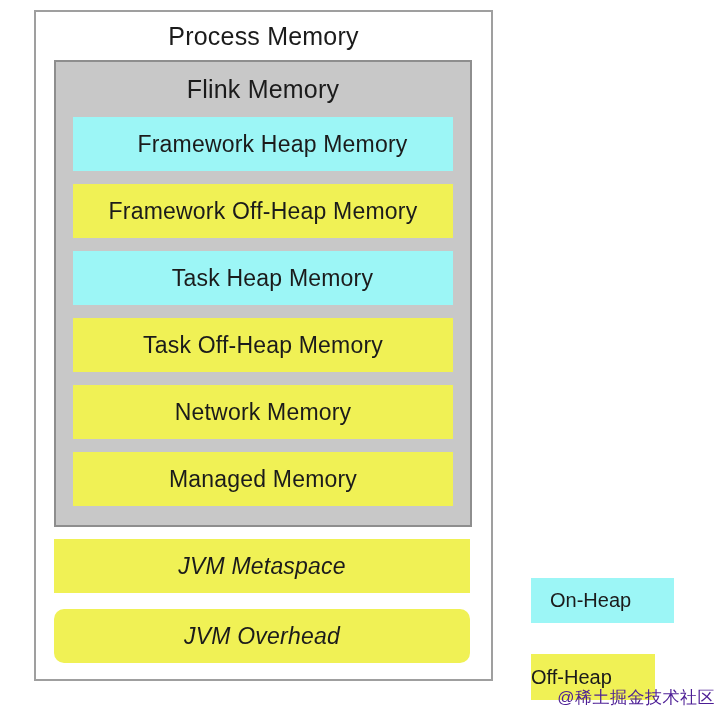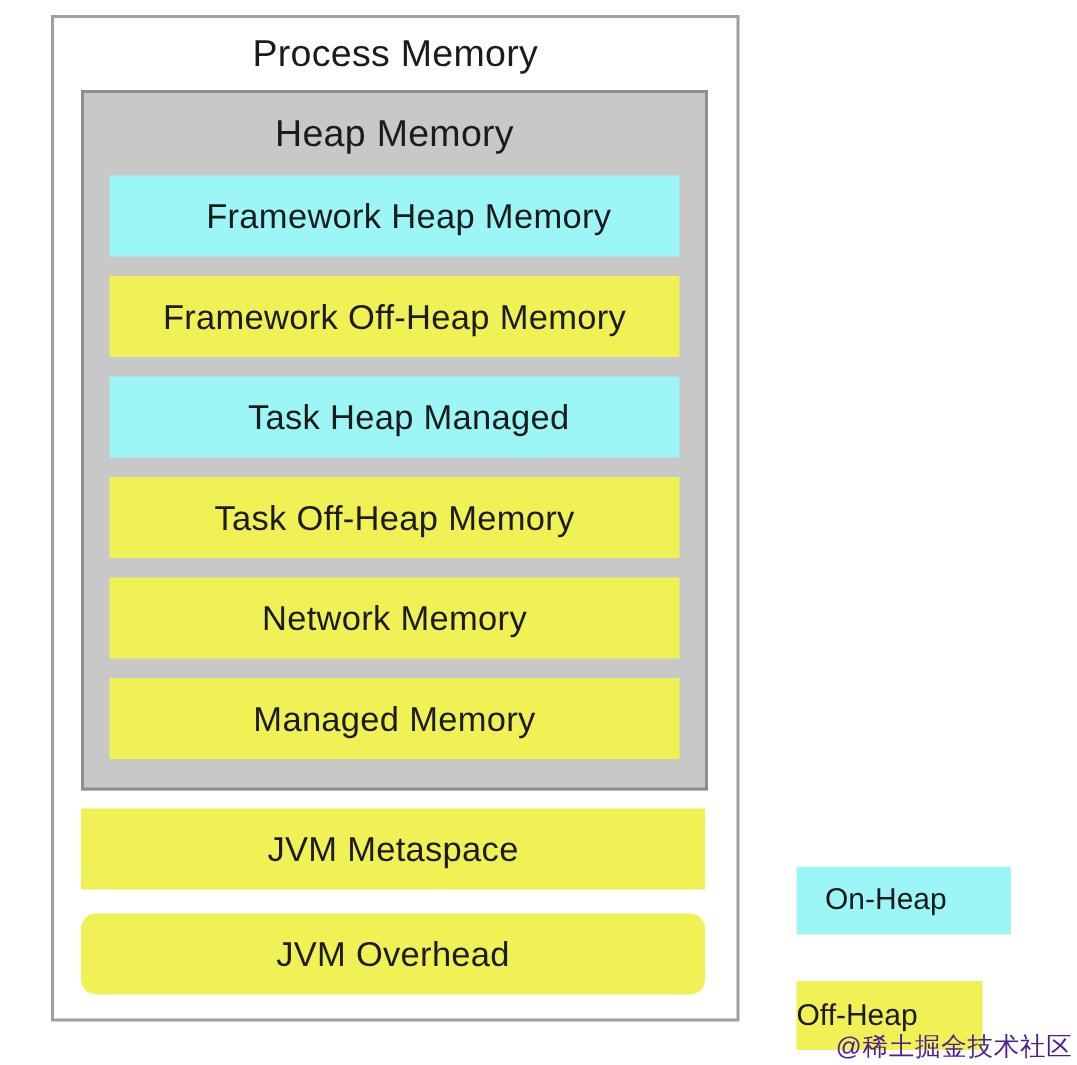--- a/index.html
+++ b/index.html
@@ -29,21 +29,21 @@
   .mem-row{
     height:54px;margin-bottom:13px;
     display:flex;align-items:center;justify-content:center;
     font-size:23px;font-weight:500;letter-spacing:0.2px;
   }
   .on-heap{background:var(--on-heap,#9cf6f6);padding-left:19px;}
   .off-heap{background:var(--off-heap,#f0f155);}
   .jvm-row{
     position:absolute;left:18px;width:416px;height:54px;
     display:flex;align-items:center;justify-content:center;
-    font-size:23px;font-weight:500;letter-spacing:0.2px;
+    font-size:23px;font-weight:500;letter-spacing:0.2px;font-style:italic;
   }
   .jvm-row.row-0{top:527px;}
   .jvm-row.row-1{top:597px;border-radius:10px;}
   .legend-item{
     position:absolute;left:531px;width:124px;
     display:flex;align-items:center;justify-content:flex-start;
     font-size:20px;font-weight:500;
   }
   .legend-item.item-0{top:578px;height:45px;}
   .legend-item.item-1{top:654px;height:46px;}
@@ -54,30 +54,30 @@
 </style>
 </head>
 <body>
 
 <div class="canvas">
 
   <div class="outer-box">
     <div class="outer-title">Process Memory</div>
 
     <div class="flink-box">
-      <div class="flink-title">Heap Memory</div>
+      <div class="flink-title">Flink Memory</div>
 
       <div class="mem-row on-heap">
         <span>Framework Heap Memory</span>
       </div>
       <div class="mem-row off-heap">
         <span>Framework Off-Heap Memory</span>
       </div>
       <div class="mem-row on-heap">
-        <span>Task Heap Managed</span>
+        <span>Task Heap Memory</span>
       </div>
       <div class="mem-row off-heap">
         <span>Task Off-Heap Memory</span>
       </div>
       <div class="mem-row off-heap">
         <span>Network Memory</span>
       </div>
       <div class="mem-row off-heap">
         <span>Managed Memory</span>
       </div>

